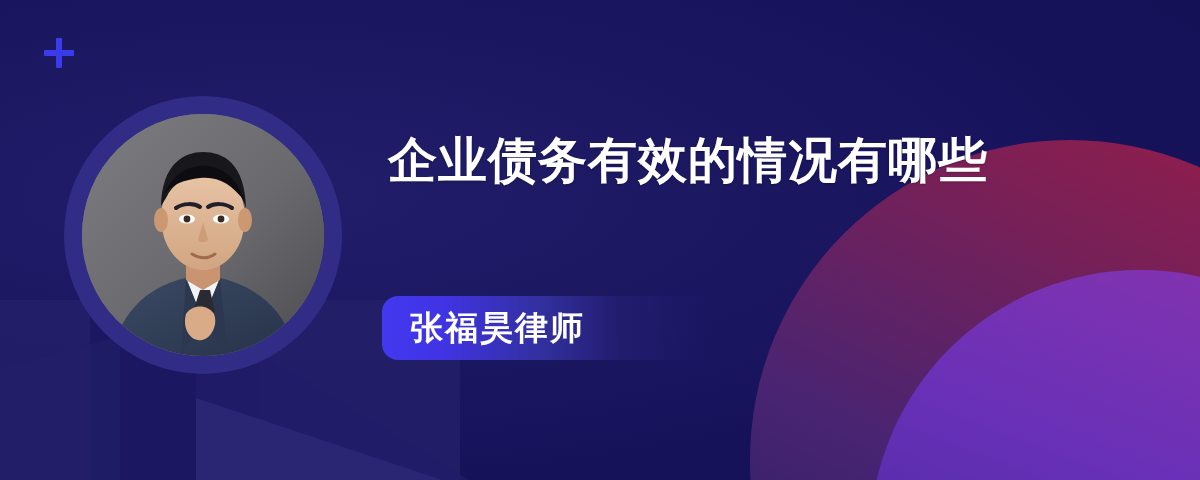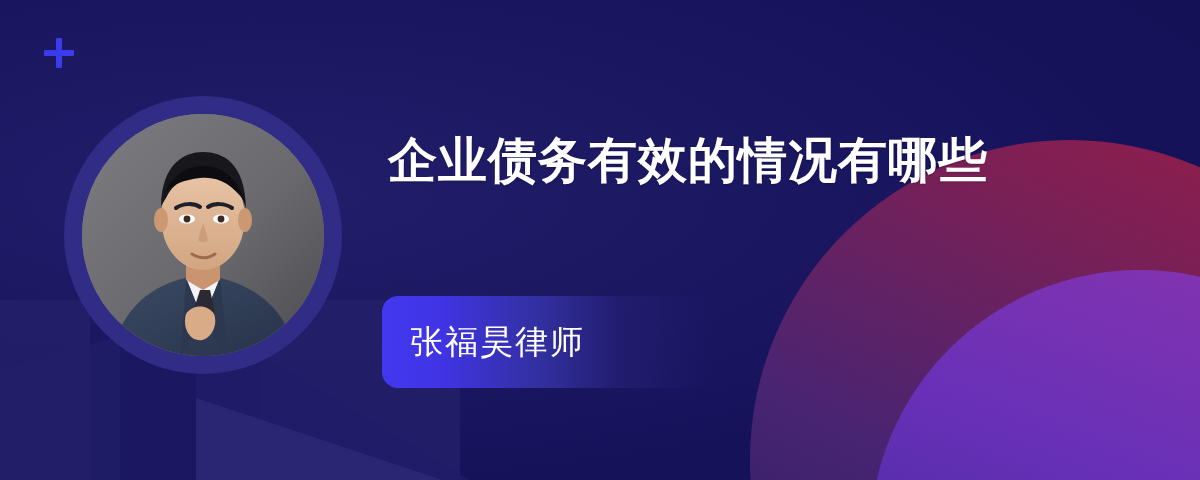--- a/index.html
+++ b/index.html
@@ -159,37 +159,37 @@
     margin: 0;
     white-space: pre-wrap;
     text-shadow: 0 1px 2px rgba(0,0,0,.25);
   }
 
   .name-button {
     position: absolute;
     left: 382px;
     top: 296px;
     min-width: 330px;
-    height: 92px;
+    height: 64px;
     display: flex;
     align-items: center;
     padding: 0 0 0 28px;
     box-sizing: border-box;
     border: none;
     border-radius: 16px;
     background: linear-gradient(90deg,
                 #4338f0 0%,
                 #4034e4 18%,
                 #32309f 48%,
                 #221c6e 72%,
                 rgba(23,20,92,0) 100%);
     color: #ffffff;
     font-family: "Liberation Sans", "DejaVu Sans", sans-serif;
     font-size: 33px;
-    font-weight: 400;
+    font-weight: 700;
     letter-spacing: 2px;
     cursor: pointer;
     text-align: left;
   }
 </style>
 </head>
 <body>
 
 <div class="banner">
 

